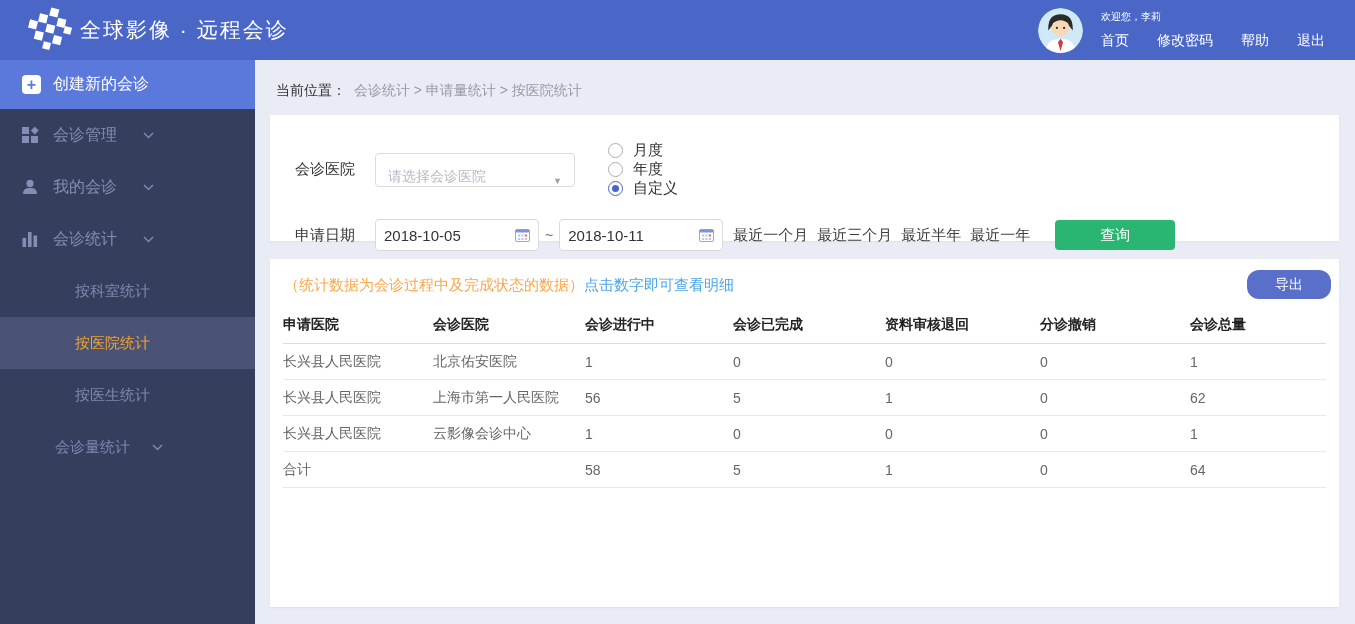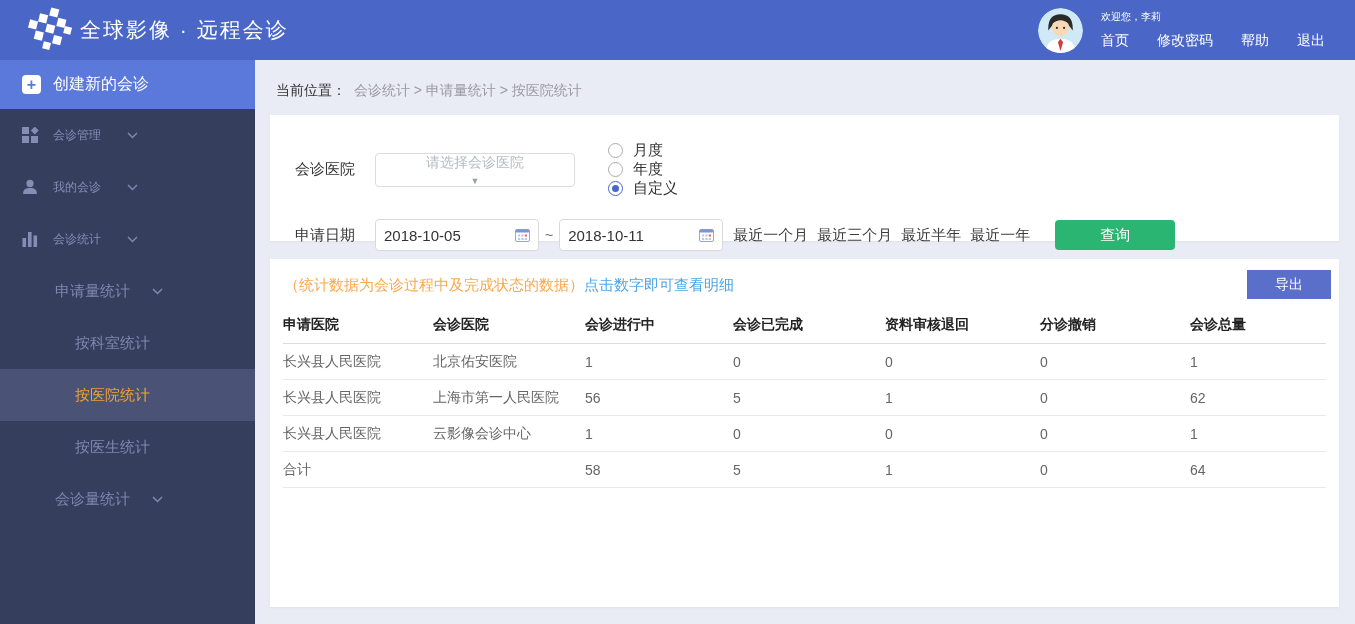--- a/index.html
+++ b/index.html
@@ -24,21 +24,21 @@
   .sidebar { width:255px; background:#363e5e; flex:0 0 auto; }
   .content { flex:1; position:relative; }
 
   
   .create-item { height:49px; background:#5b79da; display:flex; align-items:center;
     padding-left:22px; gap:12px; cursor:pointer; }
   .plus-icon { width:19px; height:19px; background:#fff; border-radius:4px; color:#5b79da;
     font-size:16px; font-weight:bold; display:flex; align-items:center; justify-content:center; line-height:1; }
   .create-label { color:#fff; font-size:16px; }
   .menu-item { height:52px; display:flex; align-items:center; padding-left:22px;
-    color:#848eb4; font-size:12px; cursor:pointer; }
+    color:#848eb4; font-size:16px; cursor:pointer; }
   .menu-item .mi-icon { width:18px; margin-right:13px; display:flex; }
   .menu-item .chev { margin-left:26px; display:flex; }
   .sub-item { height:52px; display:flex; align-items:center; padding-left:55px;
     color:#7d88b0; font-size:15px; cursor:pointer; }
   .sub-item .chev { margin-left:22px; display:flex; }
   .sub-sub-item { height:52px; display:flex; align-items:center; padding-left:75px;
     color:#7d88b0; font-size:15px; cursor:pointer; }
   .sub-sub-item.active { background:#4a5375; color:#f0a332; }
 
   
@@ -49,21 +49,21 @@
   
   .panel { background:#fff; margin:0 16px 0 15px; box-shadow:0 1px 2px rgba(60,70,120,0.06); }
   .filter-panel { margin-top:15px; height:126px; padding:26px 0 0 25px; }
   .table-panel { margin-top:18px; height:348px; padding:0 13px; position:relative; }
 
   
   .filter-row { display:flex; align-items:center; }
   .filter-row.first { margin-bottom:21px; }
   .f-label { width:80px; font-size:15px; color:#333; flex:0 0 auto; }
   .select-box { width:200px; height:34px; border:1px solid #dcdcdc; border-radius:4px;
-    display:flex; align-items:center; padding:0 12px; cursor:pointer; background:#fff;flex-direction:column; }
+    display:flex; align-items:flex-end; padding:0 12px; cursor:pointer; background:#fff; }
   .select-placeholder { color:#b5bac4; font-size:14px; flex:1; }
   .select-caret { color:#9aa0aa; font-size:9px; }
   .radio-group { display:flex; margin-left:33px;flex-direction:column; }
   .radio-item { display:flex; align-items:center; margin-right:46px; cursor:pointer; }
   .radio-dot { width:15px; height:15px; border-radius:50%; border:1px solid #adadad;
     margin-right:10px; position:relative; background:#fff; }
   .radio-item.selected .radio-dot { border:1.5px solid #4a67c8; }
   .radio-item.selected .radio-dot::after { content:""; position:absolute; left:50%; top:50%;
     width:7px; height:7px; margin:-3.5px 0 0 -3.5px; border-radius:50%; background:#4a67c8; }
   .radio-label { font-size:15px; color:#333; }
@@ -75,21 +75,21 @@
   .quick-links { display:flex; gap:9px; margin-left:10px; }
   .quick-links span { font-size:15px; color:#3c3c3c; cursor:pointer; white-space:nowrap; }
   .btn-search { margin-left:25px; width:120px; height:30px; background:#2bb573; color:#fff;
     border:none; border-radius:4px; font-size:15px; cursor:pointer; font-family:inherit; }
 
   
   .note-row { padding-top:17px; font-size:15px; padding-left:1px; }
   .note-orange { color:#f9a84d; }
   .note-blue { color:#4da6e8; cursor:pointer; }
   .btn-export { position:absolute; right:8px; top:11px; width:84px; height:29px;
-    background:#5a6fca; color:#fff; border:none; border-radius:0; font-size:14px;
+    background:#5a6fca; color:#fff; border:none; border-radius:12px; font-size:14px;
     cursor:pointer; font-family:inherit; }
   table.stats { width:100%; border-collapse:collapse; margin-top:15px; table-layout:fixed; }
   table.stats th { text-align:left; font-size:14px; color:#222; font-weight:bold;
     padding:6px 0 9px 0; border-bottom:1px solid #dcdcdc; }
   table.stats td { font-size:14px; color:#666; height:36px; border-bottom:1px solid #e8e8e8; }
   table.stats td.num { cursor:pointer; }
 </style>
 </head>
 <body>
 
@@ -184,28 +184,20 @@
         </svg>
       </span>
       <span>会诊统计</span>
       <span class="chev">
         <svg width="11" height="7" viewBox="0 0 11 7" fill="none" stroke="#7d88b0" stroke-width="1.5">
             <polyline points="1,1 5.5,5.5 10,1"></polyline>
           </svg>
       </span>
     </div>
 
-    <div class="sub-item">
-      <span>申请量统计</span>
-      <span class="chev">
-        <svg width="11" height="7" viewBox="0 0 11 7" fill="none" stroke="#7d88b0" stroke-width="1.5">
-            <polyline points="1,1 5.5,5.5 10,1"></polyline>
-          </svg>
-      </span>
-    </div>
 
     <div class="sub-sub-item">
       <span>按科室统计</span>
     </div>
     <div class="sub-sub-item active">
       <span>按医院统计</span>
     </div>
     <div class="sub-sub-item">
       <span>按医生统计</span>
     </div>

